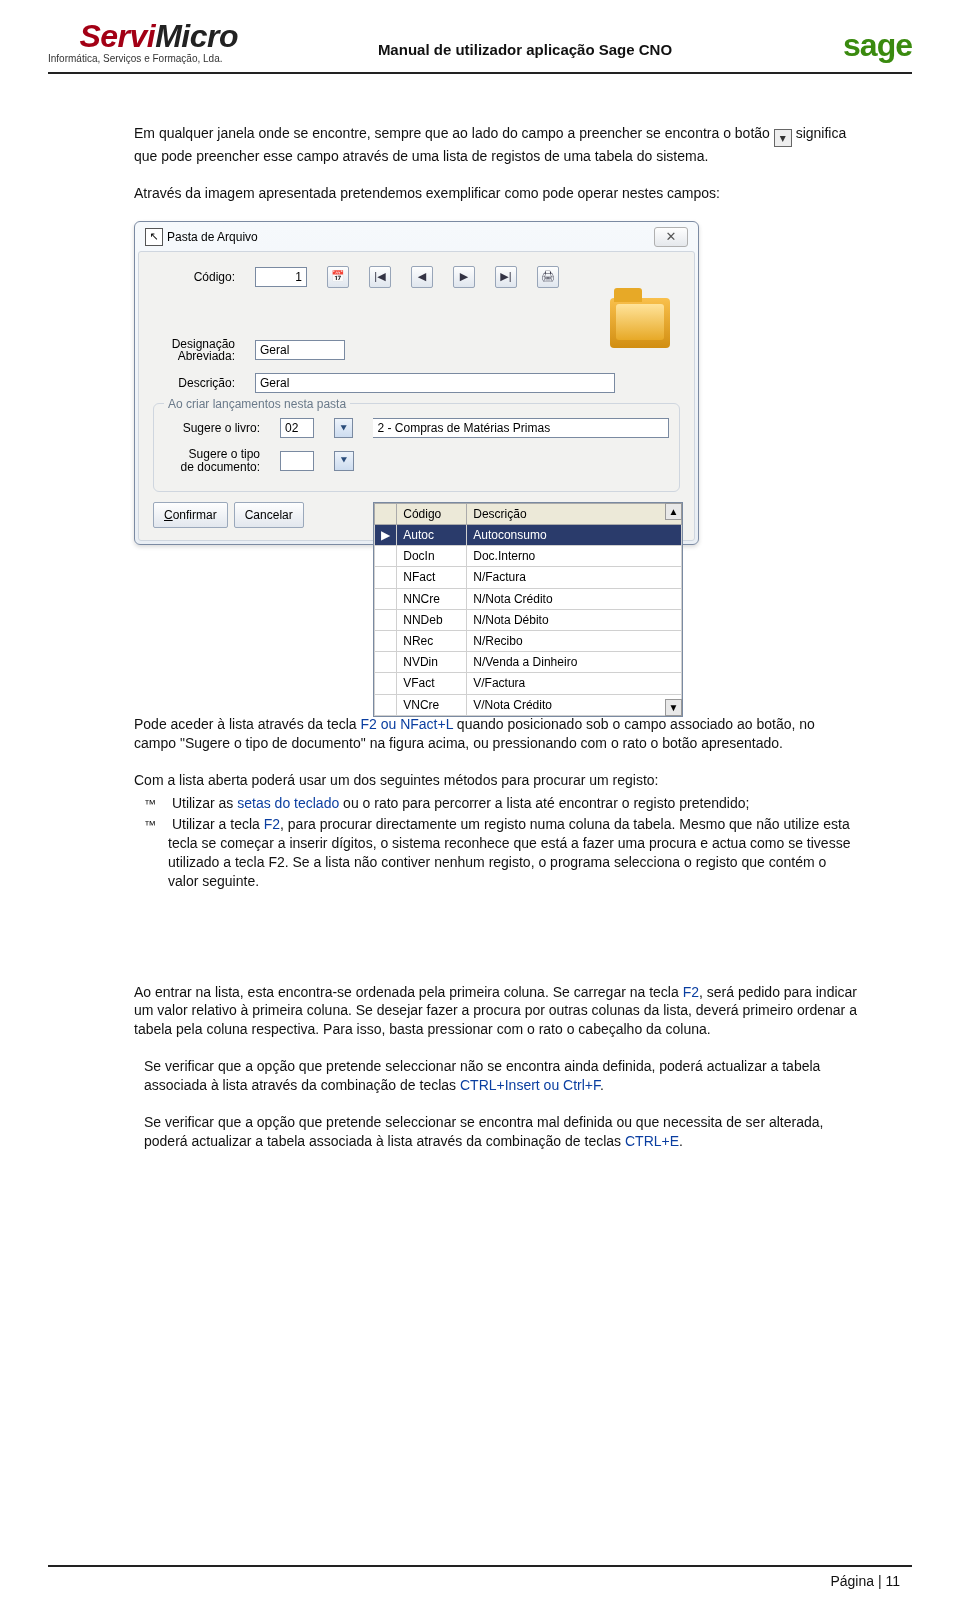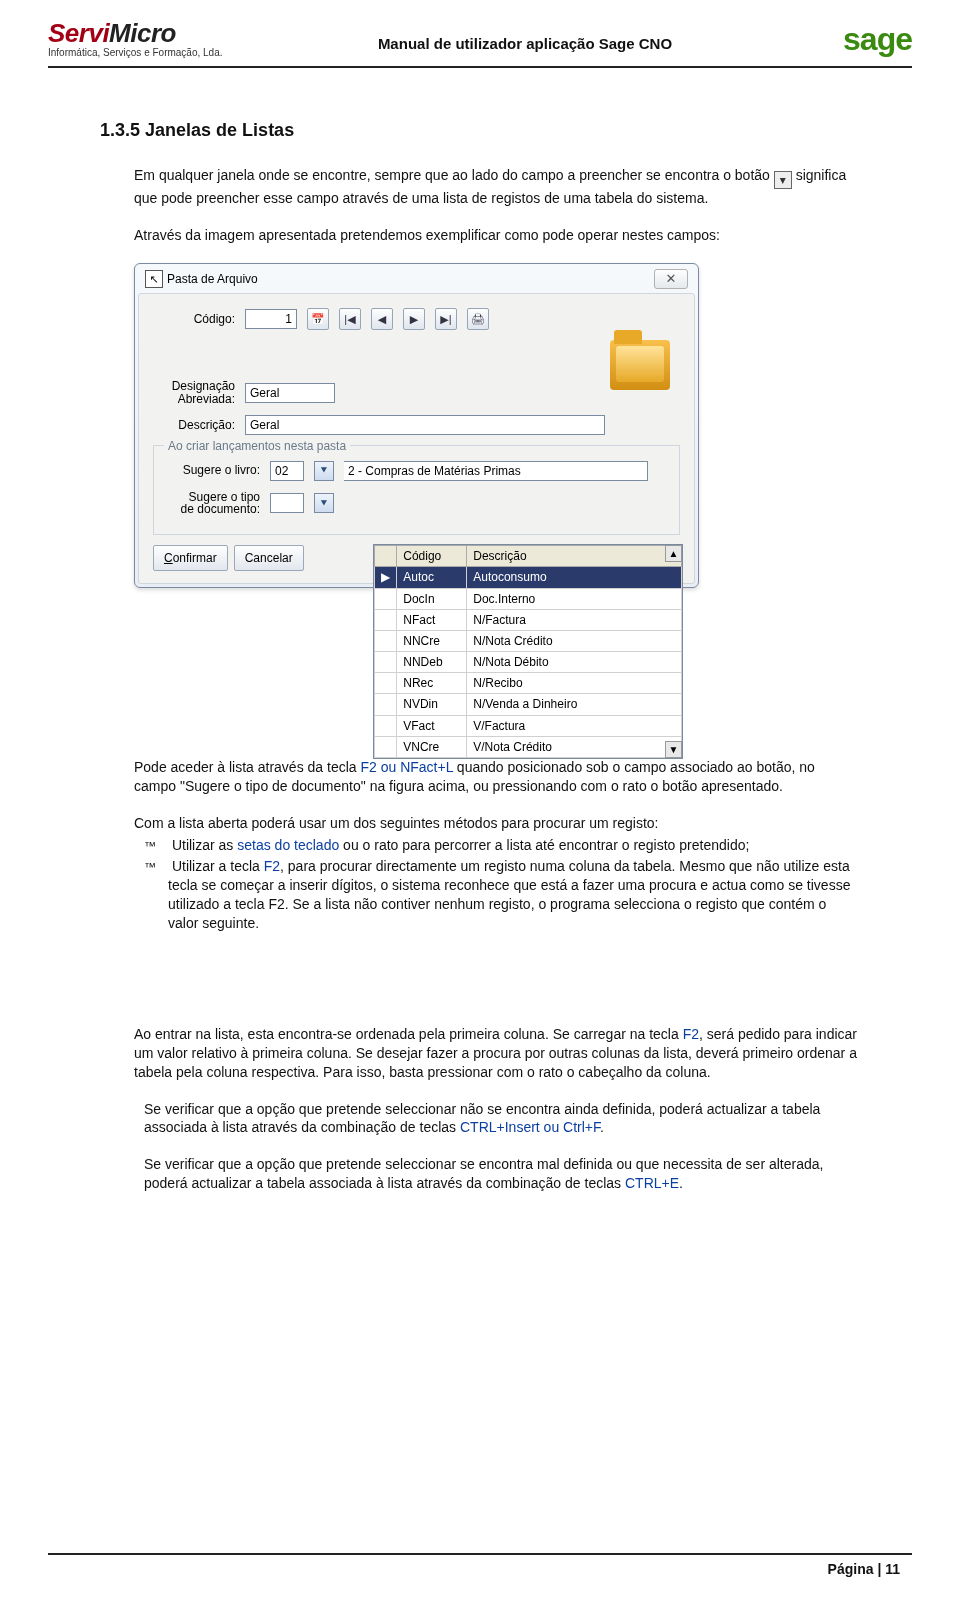--- a/index.html
+++ b/index.html
@@ -1,21 +1,21 @@
 <!DOCTYPE html>
 <html><head>
 <meta charset="utf-8">
 <style>
   * { box-sizing: border-box; margin: 0; padding: 0; }
   html, body { width: 960px; background: #fff; font-family: Arial, Helvetica, sans-serif; color: #111; }
   .page { width: 960px; min-height: 1605px; position: relative; padding: 0 0 60px 0; }
   .header { display: flex; align-items: flex-end; justify-content: space-between; padding: 18px 48px 6px 48px; }
   .header-center { flex: 1; text-align: center; font-weight: bold; font-size: 15px; padding-bottom: 6px; }
   .logo-left { width: 190px; }
-  .logo-left .brand { font-size: 26px; font-weight: 900; letter-spacing: -0.5px; font-style: italic; }
+  .logo-left .brand { font-size: 32px; font-weight: 900; letter-spacing: -0.5px; font-style: italic; text-align: right; }
   .logo-left .brand .svi { color: #a30015; }
   .logo-left .brand .micro { color: #222; }
   .logo-left .sub { font-size: 10px; color: #333; margin-top: -2px; }
   .logo-right { width: 100px; text-align: right; }
   .logo-right .sage { color: #3a8a0f; font-weight: 900; letter-spacing: -1px; font-size: 32px; }
   .hr { height: 2px; background: #222; margin: 2px 48px 0 48px; }
 
   .content { padding: 50px 100px 0 100px; font-size: 14px; line-height: 1.35; }
   h3.section { font-family: Verdana, Arial, sans-serif; font-size: 18px; font-weight: bold; margin-bottom: 24px; }
   .indent { margin-left: 34px; }
@@ -23,30 +23,30 @@
   .drop-icon { display: inline-flex; width: 18px; height: 18px; border: 1px solid #666; background: #eee; vertical-align: -4px; align-items: center; justify-content: center; font-size: 12px; color: #333; }
 
   
   .dialog-wrap { margin: 6px 0 10px 34px; }
   .dialog { width: 565px; background: linear-gradient(#f6f9fc,#e9eef4); border: 1px solid #7b8aa2; border-radius: 6px; font-family: Tahoma, Arial, sans-serif; font-size: 12px; color: #000; position: relative; box-shadow: 0 2px 4px rgba(0,0,0,.15); }
   .dlg-title { display: flex; align-items: center; justify-content: space-between; padding: 5px 10px 4px 10px; }
   .dlg-title-left { display: flex; align-items: center; gap: 4px; font-weight: normal; }
   .dlg-icon { width: 18px; height: 18px; border: 1px solid #555; background: #fff; display: inline-flex; align-items: center; justify-content: center; font-size: 11px; }
   .dlg-close { width: 34px; height: 20px; border: 1px solid #b0b0b0; border-radius: 3px; background: linear-gradient(#fefefe,#e5e8ec); display: inline-flex; align-items: center; justify-content: center; color: #555; font-size: 13px; }
   .dlg-body { background: #f2f2f0; border: 1px solid #cfd6df; margin: 0 3px 3px 3px; border-radius: 3px; padding: 14px 14px 12px 14px; }
-  .row { display: flex; align-items: center; gap: 10px; margin-bottom: 10px; }
+  .row { display: flex; align-items: center; gap: 20px; margin-bottom: 10px; }
   .lbl { text-align: right; min-width: 82px; }
   .lbl-multi { text-align: right; min-width: 82px; line-height: 1.05; }
   .txt { border: 1px solid #7a8aa1; background: #fff; height: 20px; padding: 1px 4px; font-size: 12px; }
   .txt-code { width: 52px; text-align: right; }
   .mini-btn { width: 22px; height: 22px; border: 1px solid #98a5b8; background: linear-gradient(#fefefe,#e0e6ee); border-radius: 2px; display: inline-flex; align-items: center; justify-content: center; font-size: 11px; color: #334; }
   .folder-ic { width: 60px; height: 50px; background: linear-gradient(#f9c04c,#d18e12); border-radius: 4px; position: absolute; right: 24px; top: 46px; }
   .folder-ic::before { content:""; position:absolute; left:4px; top:-10px; width:28px; height:14px; background:#e7a927; border-radius:3px 3px 0 0; }
   .folder-ic::after { content:""; position:absolute; left:6px; top:6px; width:48px; height:36px; background:linear-gradient(#ffe39a,#e7a927); border-radius:3px; }
-  .group { border: 1px solid #cfd6df; border-radius: 0; padding: 10px 10px 8px 10px; }
+  .group { border: 1px solid #cfd6df; border-radius: 6px; padding: 10px 10px 8px 10px; }
   .group-legend { position: relative; top: -18px; background: #f2f2f0; display: inline-block; padding: 0 4px; color: #6a7a8a; font-size: 12px; }
   .group-inner { margin-top: -12px; }
   .dd-btn { width: 20px; height: 20px; border: 1px solid #7a8aa1; background: linear-gradient(#eef4fb,#cddcef); display:inline-flex; align-items:center; justify-content:center; color:#2a4d7b; font-size:11px; }
   .buttons-row { display:flex; gap:6px; margin-top: 10px; }
   .btn { height: 26px; border:1px solid #9aa8bb; background: linear-gradient(#fefefe,#e2e7ee); border-radius:2px; display:inline-flex; align-items:center; justify-content:center; padding:0 10px; font-size:12px; color:#000; }
 
   
   .dropdown-list { position: absolute; left: 234px; top: 250px; width: 310px; background:#fff; border:1px solid #7a8aa1; font-size:12px; }
   .dropdown-list table { width: 100%; border-collapse: collapse; }
   .dropdown-list th { background:#ece9d8; border:1px solid #aaa; text-align:left; padding:2px 6px; font-weight:normal; }
@@ -55,21 +55,21 @@
   .rowmark { width:16px; text-align:center; }
   .scroll-arrow { width:17px; height:17px; background:#e8e8e8; border:1px solid #999; display:inline-flex; align-items:center; justify-content:center; font-size:10px; position:absolute; right:0; }
   .scroll-up { top:0; }
   .scroll-down { bottom:0; }
 
   .blue { color:#0a3ea0; }
   ul.tm { list-style:none; margin: 4px 0 0 0; }
   ul.tm li { padding-left: 34px; text-indent: -24px; margin-bottom: 2px; }
   ul.tm li::before { content: "™"; display:inline-block; width:24px; text-indent:0; font-size:12px; }
 
-  .footer { position:absolute; left:0; right:0; bottom:28px;font-weight:bold; }
+  .footer { position:absolute; left:0; right:0; bottom:16px; }
   .footer .line { height:2px; background:#222; margin: 0 48px 6px 48px; }
   .footer .pg { text-align:right; padding-right:60px; font-size:14px; }
 </style>
 </head>
 <body>
 <div class="page">
 
 <div class="header">
   <div class="logo-left">
     <div class="brand">
@@ -78,24 +78,20 @@
     <div class="sub">Informática, Serviços e Formação, Lda.</div>
   </div>
   <div class="header-center">Manual de utilizador aplicação Sage CNO</div>
   <div class="logo-right">
     <span class="sage">sage</span>
   </div>
 </div>
 <div class="hr"></div>
 
 <div class="content">
-  <h3 class="section">
-    <span>1.3.5</span>
-    <span>Janelas de Listas</span>
-  </h3>
 
   <div class="indent para">
     <span>Em qualquer janela onde se encontre, sempre que ao lado do campo a preencher se encontra o botão </span>
     <span class="drop-icon">▾</span>
     <span> significa que pode preencher esse campo através de uma lista de registos de uma tabela do sistema.</span>
   </div>
 
   <div class="indent para">Através da imagem apresentada pretendemos exemplificar como pode operar nestes campos:</div>
 
   <div class="dialog-wrap">

